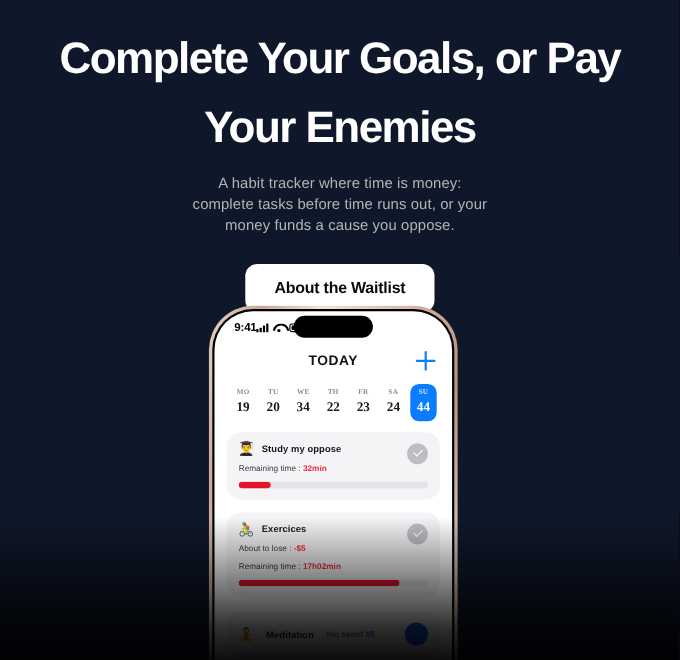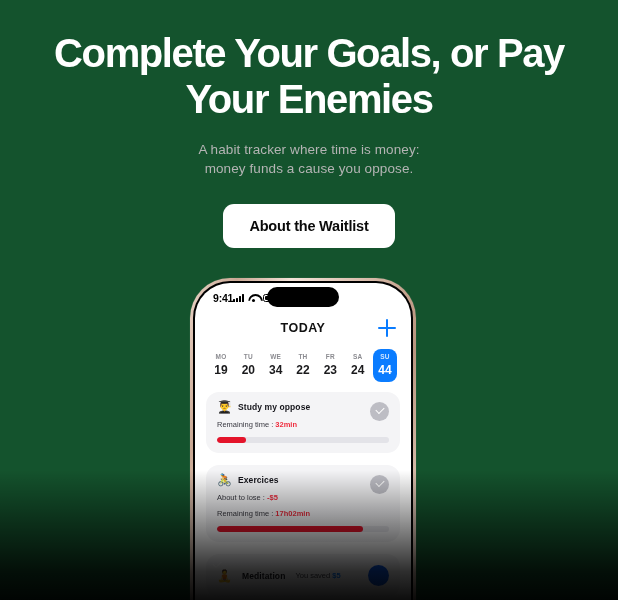--- a/index.html
+++ b/index.html
@@ -2,30 +2,30 @@
 <html><head>
 <meta charset="utf-8">
 <style>
   * { margin:0; padding:0; box-sizing:border-box; }
   html,body{ background:#000; }
   body{
     width:618px; height:600px; overflow:hidden; position:relative;
     font-family:"Liberation Sans","DejaVu Sans",sans-serif;
     background:#000; color:#fff;
   }
-  .page{ position:relative; width:618px; height:600px; overflow:hidden; background:#14532d; }
+  .page{ position:relative; width:618px; height:600px; overflow:hidden; background:#0f172a; }
 
   
   .hero{ width:100%; padding-top:30px; text-align:center; }
   .headline{
     font-size:40px; line-height:46px; font-weight:900; color:#ffffff;
     letter-spacing:-1.4px; width:540px; margin:0 auto;
     font-family:"Liberation Sans","DejaVu Sans",sans-serif;
   }
-  .headline .l2{ display:block; }
+  .headline .l2{ display:block;margin-top:17px; }
   .subtitle{
     margin-top:18px; font-size:13.5px; line-height:19px; color:#b4b4b4;
     font-weight:400; letter-spacing:0.1px;
   }
   .subtitle span{ display:block; }
   .cta-wrap{ margin-top:26px; display:flex; justify-content:center; }
   .cta{
     background:#ffffff; color:#0a0a0a; border:none; cursor:pointer;
     font-size:14.5px; font-weight:700; letter-spacing:-0.2px;
     padding:14px 26px; border-radius:11px;
@@ -99,21 +99,21 @@
     content:""; position:absolute; background:#0a7cff; border-radius:1px;
   }
   .plus-btn:before{ left:50%; top:1px; width:2px; height:18px; margin-left:-1px; }
   .plus-btn:after{ top:50%; left:1px; height:2px; width:18px; margin-top:-1px; }
 
   
   .week{
     display:flex; justify-content:space-between; padding:6px 14px 0 14px;
   }
   .day{
-    width:24px; text-align:center; padding:4px 0 5px 0; border-radius:8px;
+    width:24px; text-align:center; padding:4px 0 5px 0; border-radius:8px;font-family:Liberation Serif, serif;
   }
   .day .dw{ font-size:6.5px; font-weight:600; color:#8b8b90; letter-spacing:0.2px; }
   .day .dn{ font-size:12px; font-weight:600; color:#1a1a1c; margin-top:3px; }
   .day.active{ background:#0a7cff; }
   .day.active .dw{ color:#cfe4ff; }
   .day.active .dn{ color:#ffffff; }
 
   
   .tasks{ padding:10px 11px 0 11px; display:flex; flex-direction:column; gap:12px; }
   .card{
@@ -158,20 +158,21 @@
 
 <div class="page">
 
   <section class="hero">
     <h1 class="headline">
       <span class="l1">Complete Your Goals, or Pay</span>
       <span class="l2">Your Enemies</span>
     </h1>
     <p class="subtitle">
       <span>A habit tracker where time is money:</span>
+      <span>complete tasks before time runs out, or your</span>
       <span>money funds a cause you oppose.</span>
     </p>
     <div class="cta-wrap">
       <button class="cta">About the Waitlist</button>
     </div>
   </section>
 
   <div class="phone">
     <div class="phone-inner">
       <div class="screen">

